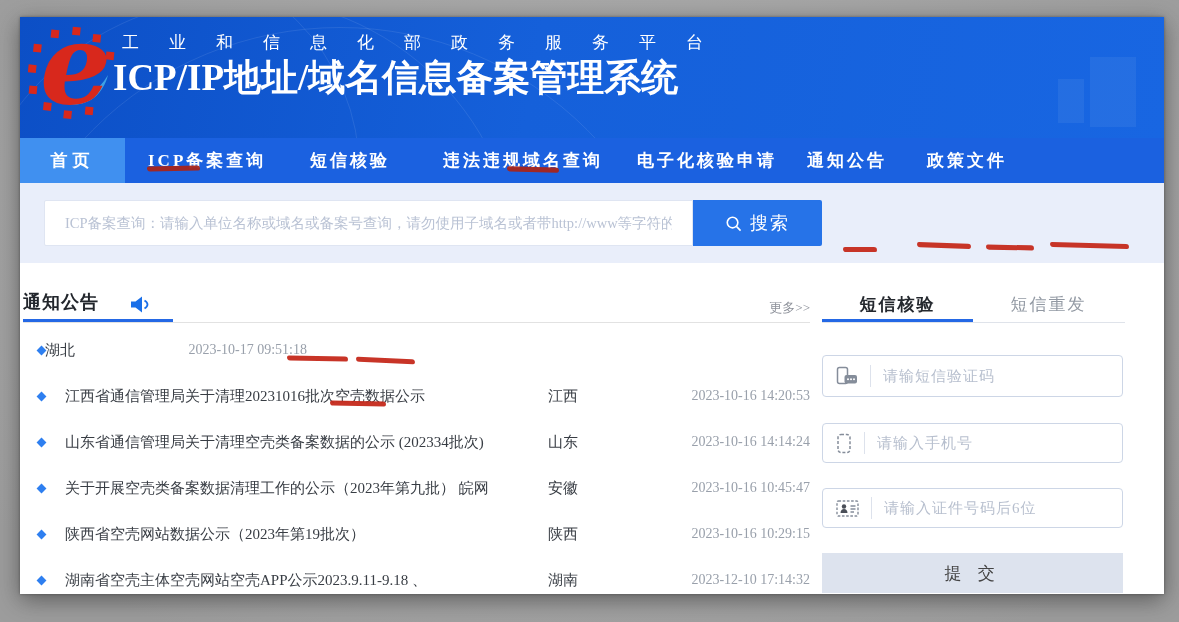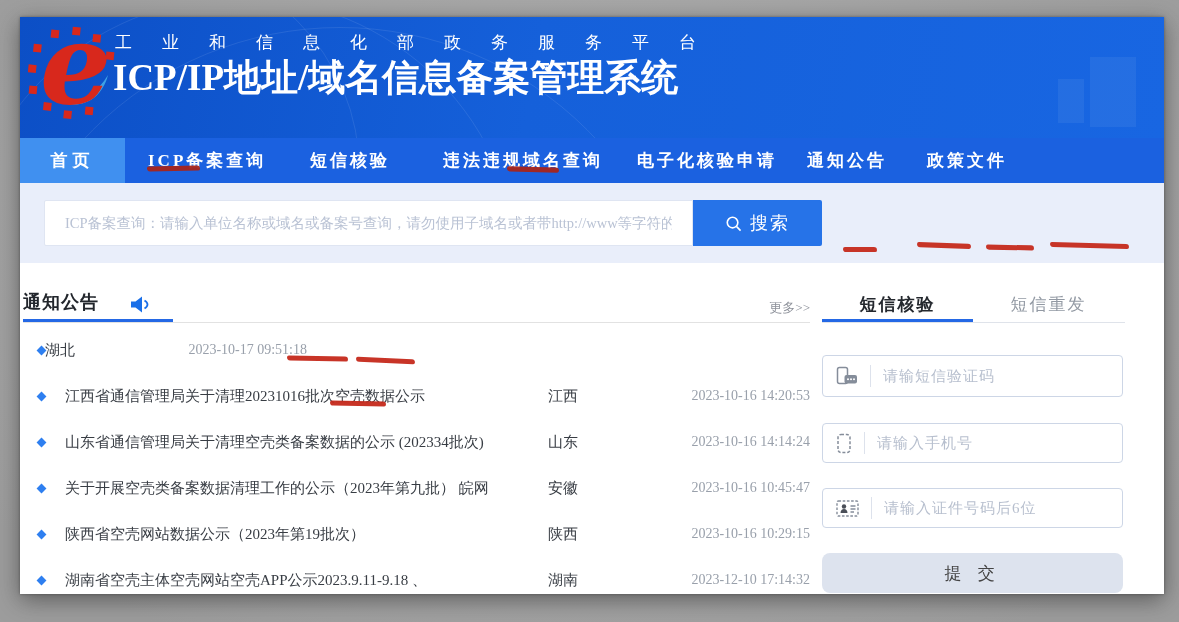--- a/index.html
+++ b/index.html
@@ -14,21 +14,21 @@
   .hdr { position:absolute; left:0; top:0; width:1144px; height:121px; overflow:hidden;
     background:linear-gradient(100deg,#0c4fc6 0%,#1560da 45%,#1866e2 100%); }
   .hdr .arc { position:absolute; border-radius:50%; border:1px solid rgba(255,255,255,.09); }
   .arc1 { width:430px; height:430px; left:-90px; top:-60px; }
   .arc2 { width:560px; height:560px; left:-60px; top:-20px; border-color:rgba(255,255,255,.06); }
   .arc3 { width:700px; height:700px; left:-30px; top:10px; border-color:rgba(255,255,255,.05); }
   .hdr .blk { position:absolute; background:rgba(255,255,255,.06); }
   .blk1 { width:46px; height:70px; right:28px; top:40px; }
   .blk2 { width:26px; height:44px; right:80px; top:62px; background:rgba(255,255,255,.05); }
   .logo { position:absolute; left:8px; top:6px; }
-  .plat { position:absolute; left:95px; top:14px; color:#fff; font-size:17px;
+  .plat { position:absolute; left:102px; top:14px; color:#fff; font-size:17px;
     letter-spacing:30px; white-space:nowrap; }
   .sys  { position:absolute; left:93px; top:36px; color:#fff; font-size:37px;
     white-space:nowrap; font-weight:700; }
 
   
   .nav { position:absolute; left:0; top:121px; width:1144px; height:45px; background:#1b61e0; }
   .ni { position:absolute; top:0; height:45px; line-height:45px; color:#fff;
     font-size:17px; font-weight:bold; letter-spacing:3px; white-space:nowrap; cursor:pointer;
     text-decoration:none; }
   .ni.active { width:105px; text-align:center; background:#4090f0; letter-spacing:5px; }
@@ -80,21 +80,21 @@
   .hline-r { position:absolute; left:802px; top:305px; width:303px; height:1px; background:#dfe3ea; }
   .bline-r { position:absolute; left:802px; top:302px; width:151px; height:3px; background:#2468e5; }
   .fld { position:absolute; left:802px; width:301px; background:#fff;
     border:1px solid #cdd6e6; border-radius:4px; display:flex; align-items:center; }
   .fld .ic { margin-left:13px; flex:none; display:flex; }
   .fld .dv { width:1px; height:22px; background:#dde2ec; margin:0 12px; flex:none; }
   .fld input { flex:1; border:none; outline:none; font-size:15px; font-family:inherit;
     color:#333; min-width:0; background:transparent; }
   .fld input::placeholder { color:#b7bfce; letter-spacing:1px; }
   .submit { position:absolute; left:802px; top:536px; width:301px; height:40px; border:none;
-    background:#dde3ee; border-radius:8px; font-size:17px; color:#444; letter-spacing:6px;
+    background:#dde3ee; border-radius:0; font-size:17px; color:#444; letter-spacing:6px;
     cursor:pointer; font-family:inherit; }
 
   
   .mark { position:absolute; height:5px; border-radius:3px 5px 3px 5px; opacity:.95; }
   .mark.dk { background:#a8241a; }
   .mark.br { background:#c5291b; }
 </style>
 </head>
 <body>
 

